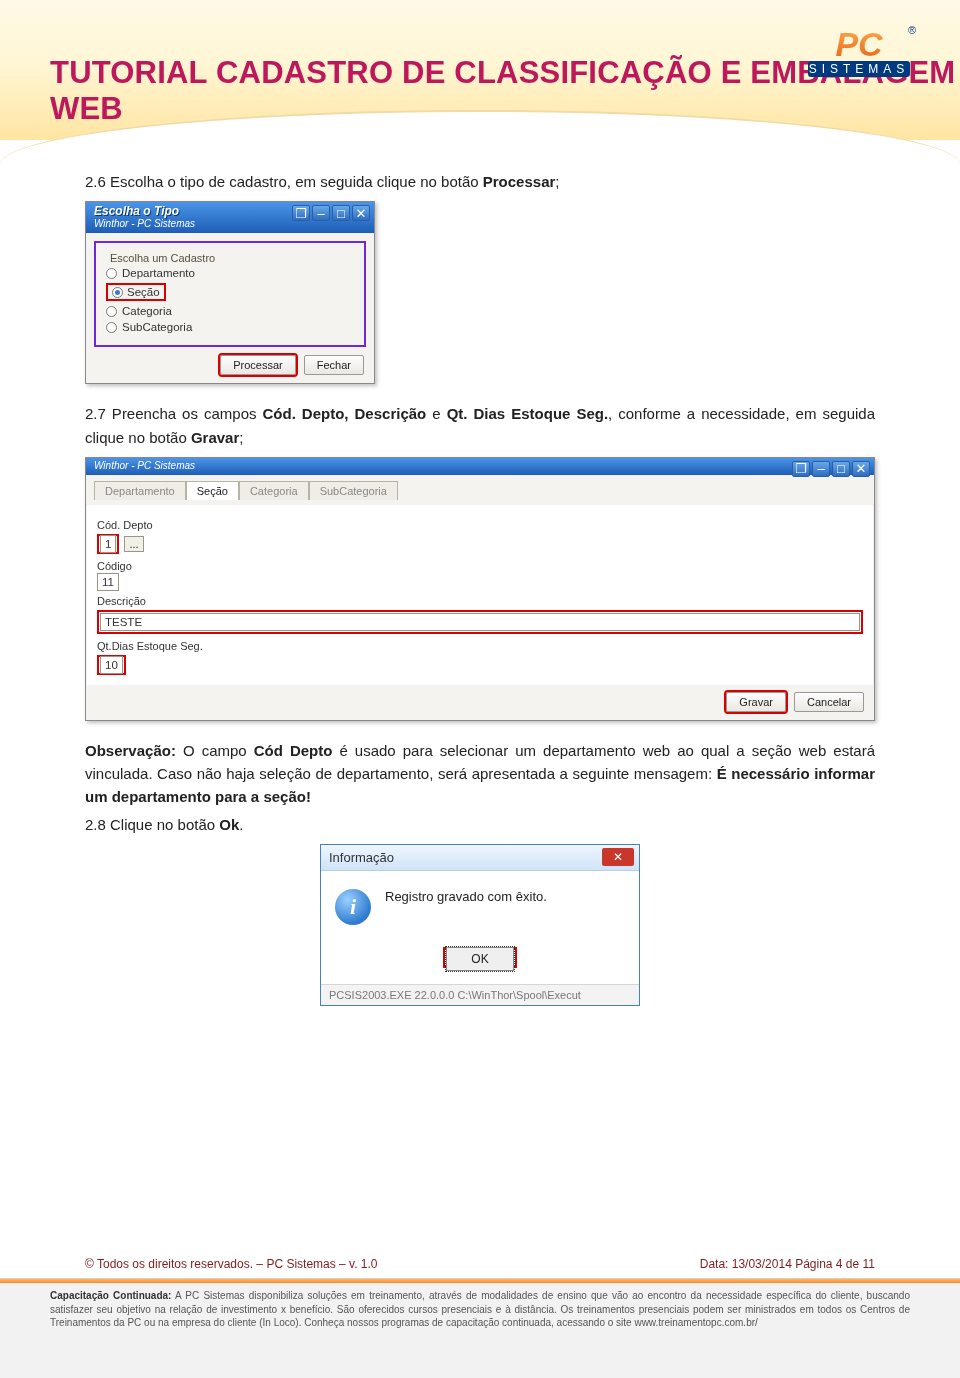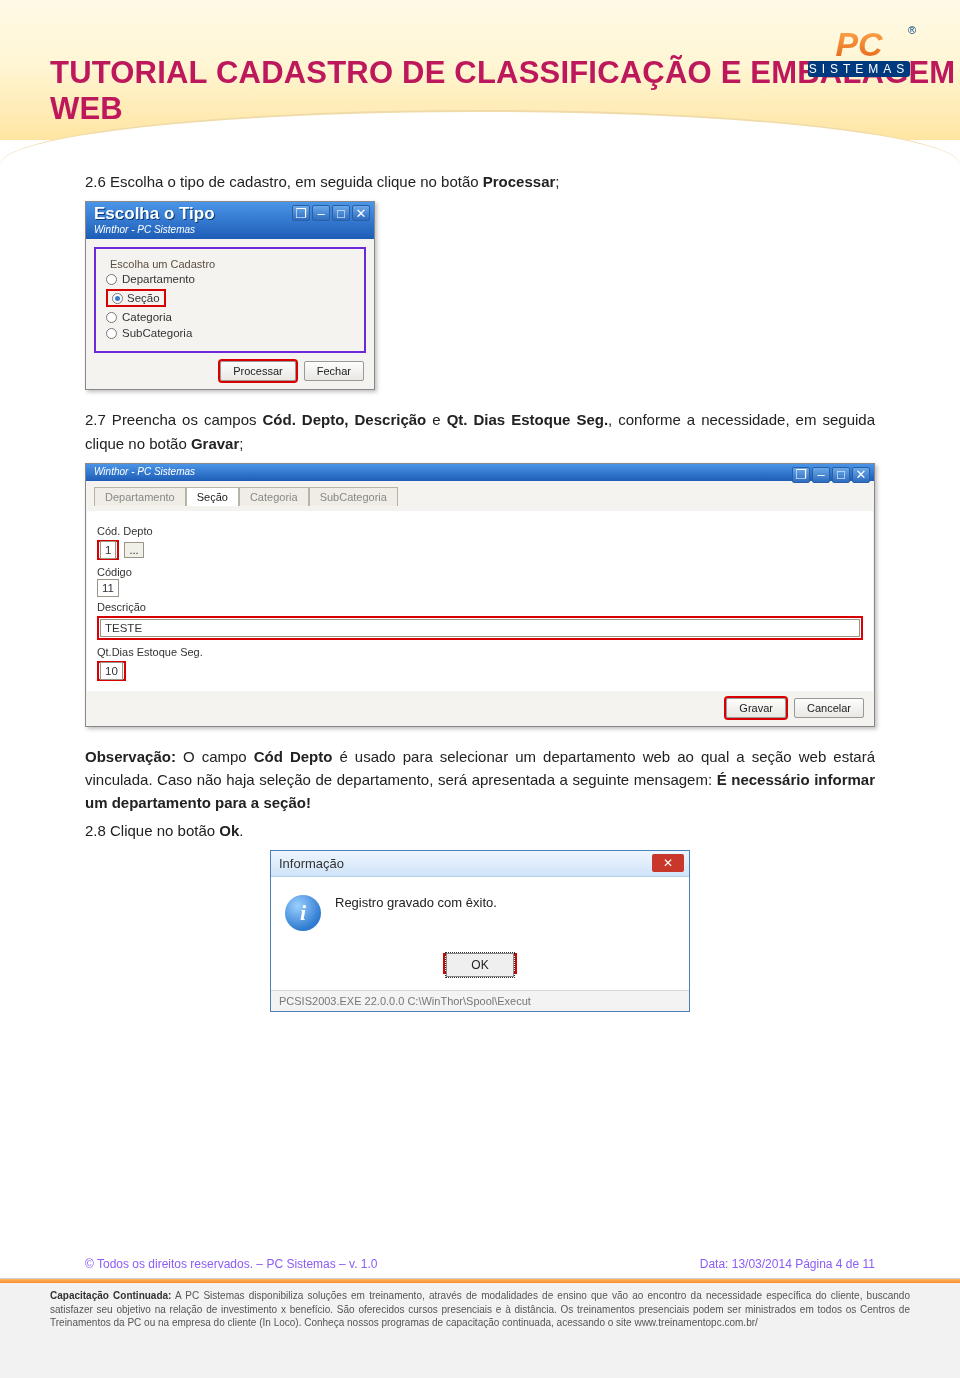--- a/index.html
+++ b/index.html
@@ -65,21 +65,21 @@
     background:#f4f3f0;
     font-size:12px;
     margin: 8px 0 18px 0;
   }
   .win-title {
     background: linear-gradient(180deg,#4a95e8,#1e5db6);
     color:#fff;
     padding:2px 8px 4px 8px;
     position:relative;
   }
-  .win-title .t1 { font-size:17px; font-weight:bold; text-shadow:1px 1px 0 #0a3a74; }
+  .win-title .t1 { font-size:12px; font-weight:bold; font-style: italic; text-shadow:1px 1px 0 #0a3a74; }
   .win-title .t2 { font-size:10px; font-style:italic; }
   .win-ctl {
     position:absolute; top:3px; right:4px; display:flex; gap:2px;
   }
   .win-ctl span {
     width:18px; height:16px; display:flex; align-items:center; justify-content:center;
     background:linear-gradient(180deg,#6aa8e9,#2d6cc0);
     color:#fff; font-size:13px; border:1px solid #2b5fa3; border-radius:2px;
   }
   .grp { border:2px solid #6d28d9; margin:8px; padding:8px 10px 10px 10px; background:#f4f3f0; }
@@ -97,40 +97,40 @@
   .tab.act{background:#fff;color:#222;}
   .form-body{background:#fff;border:1px solid #f2f2f2;margin:0 0 6px 0;padding:8px 10px 10px 10px;}
   .lbl{font-size:11px;color:#333;margin:6px 0 3px 0;}
   .inp{border:1px solid #9a9587;background:#fff;padding:2px 4px;font-size:11.5px;color:#333;}
   .w70{width:70px;}.w60{width:55px;margin-top:27px;}.wfull{width:100%;}
   .row{display:flex;align-items:center;gap:5px;}
   .lookup{border:1px solid #9a9587;background:#f0efe8;padding:1px 4px;font-size:11px;}
   .redwrap{border:2px solid #d80000;display:inline-block;padding:1px;}
 
   
-  .info-win{border:1px solid #4a7fb8;width:420px;margin:8px auto 0;}
+  .info-win{border:1px solid #4a7fb8;width:320px;margin:8px auto 0;}
   .info-title{background:linear-gradient(180deg,#eef6ff,#cfe3f8);border-bottom:1px solid #b5cfe8;padding:5px 8px;font-size:13px;color:#333;position:relative;}
   .info-x{position:absolute;top:3px;right:5px;width:32px;height:18px;background:#c9372a;color:#fff;display:flex;align-items:center;justify-content:center;font-size:12px;border-radius:2px;}
   .info-body{background:#fff;padding:18px 14px 10px 14px;}
   .info-row{display:flex;gap:14px;align-items:flex-start;}
   .info-icon{width:36px;height:36px;border-radius:50%;background:radial-gradient(circle at 35% 30%,#9bd0ff,#2f7bd0 70%);display:flex;align-items:center;justify-content:center;color:#fff;font-family:Georgia,serif;font-style:italic;font-size:22px;font-weight:bold;}
   .ok-btn{border:1px solid #888;background:#efefef;padding:4px 24px;font-size:12px;}
   .ok-wrap{display:flex;justify-content:center;margin:22px 0 6px;}
   .ok-wrap .redwrap{padding:0 1px;}
   .ok-wrap .ok-btn{outline:1px dotted #333;}
   .info-status{border-top:1px solid #d6d6d6;background:#f3f3f3;padding:4px 8px;font-size:11px;color:#777;}
 
   .footer {
     position:absolute; left:0; right:0; bottom:0; height:100px;
     background:#f2f2f2; border-top:1px solid #d0d0d0;
   }
   .footer-band{background:linear-gradient(#ffb761,#ff8a2a);height:4px;}
   .footer-text{font-size:10px;color:#555;padding:6px 50px 8px 50px;line-height:1.35;text-align:justify;}
   .footer-text b{color:#333;}
-  .copy-row{position:absolute;bottom:107px;left:85px;right:85px;display:flex;justify-content:space-between;font-size:12px;color:#8b5cf6;}
+  .copy-row{position:absolute;bottom:107px;left:85px;right:85px;display:flex;justify-content:space-between;font-size:12px;color:#7f1d1d;}
 </style>
 </head>
 <body>
 
 <div class="header-bg"></div>
 <div class="header-arc"></div>
 <div class="header-title">TUTORIAL CADASTRO DE CLASSIFICAÇÃO E EMBALAGEM WEB</div>
 <div class="logo">
   <div class="logo-r">®</div>
   <div class="logo-up">PC</div>

